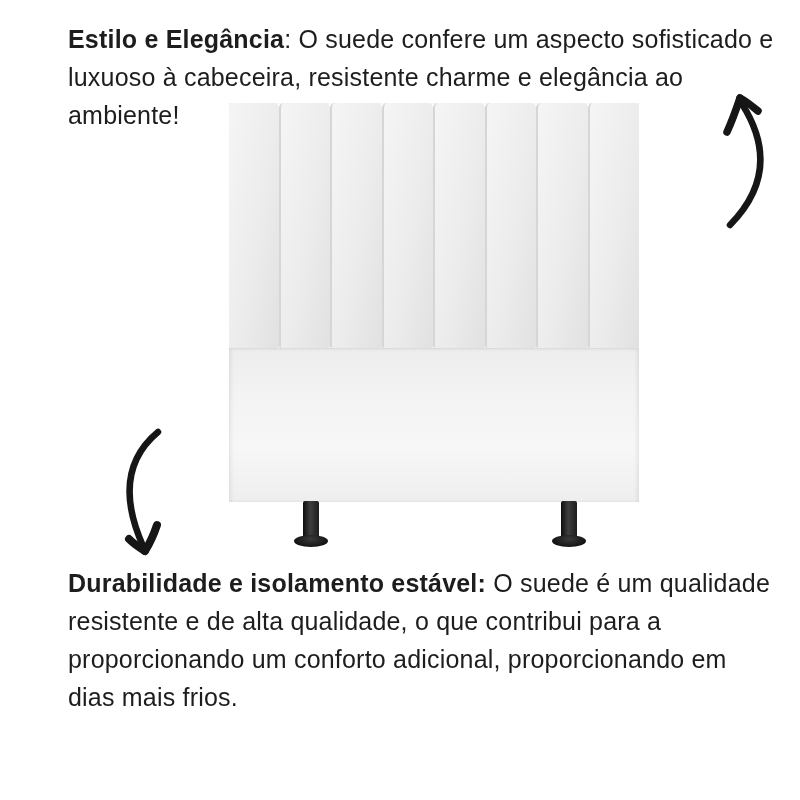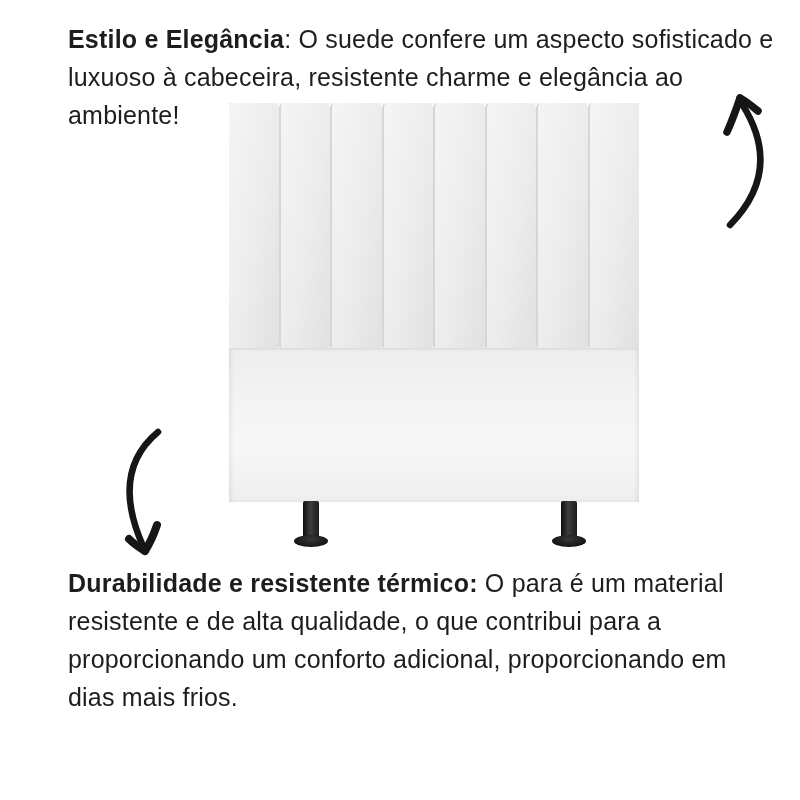--- a/index.html
+++ b/index.html
@@ -87,19 +87,19 @@
       <path d="M696 98 C702 101 708 106 714 111" stroke-width="7.5"></path>
     </g>
     <g>
       <path d="M114 432 Q66 472 99 546" stroke-width="6.5"></path>
       <path d="M101 551 C106 543 110 534 113 525" stroke-width="8"></path>
       <path d="M101 551 C96 548 90 544 85 539" stroke-width="8"></path>
     </g>
   </svg>
 
   <div class="text-block text-bottom">
-      <div class="ln"><span class="b">Durabilidade e resistente térmico:</span><span> O para é um material</span></div>
+      <div class="ln"><span class="b">Durabilidade e isolamento estável:</span><span> O suede é um qualidade</span></div>
       <div class="ln"><span>resistente e de alta qualidade, o que contribui para a</span></div>
       <div class="ln"><span>proporcionando um conforto adicional, proporcionando em</span></div>
       <div class="ln"><span>dias mais frios.</span></div>
     </div>
 
 </div>
 
 </body></html>

